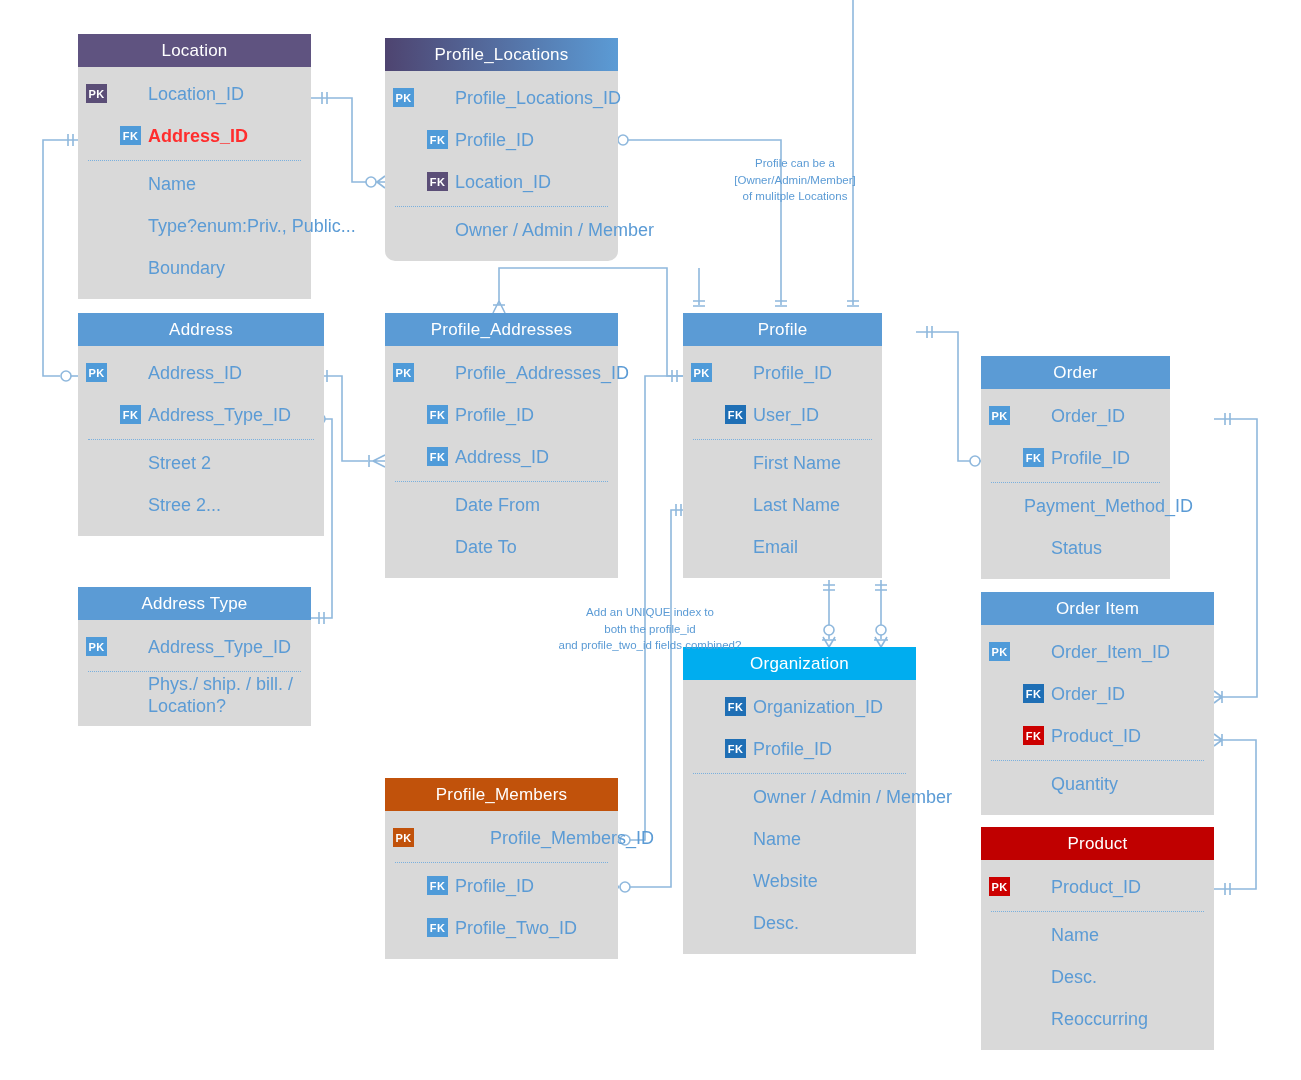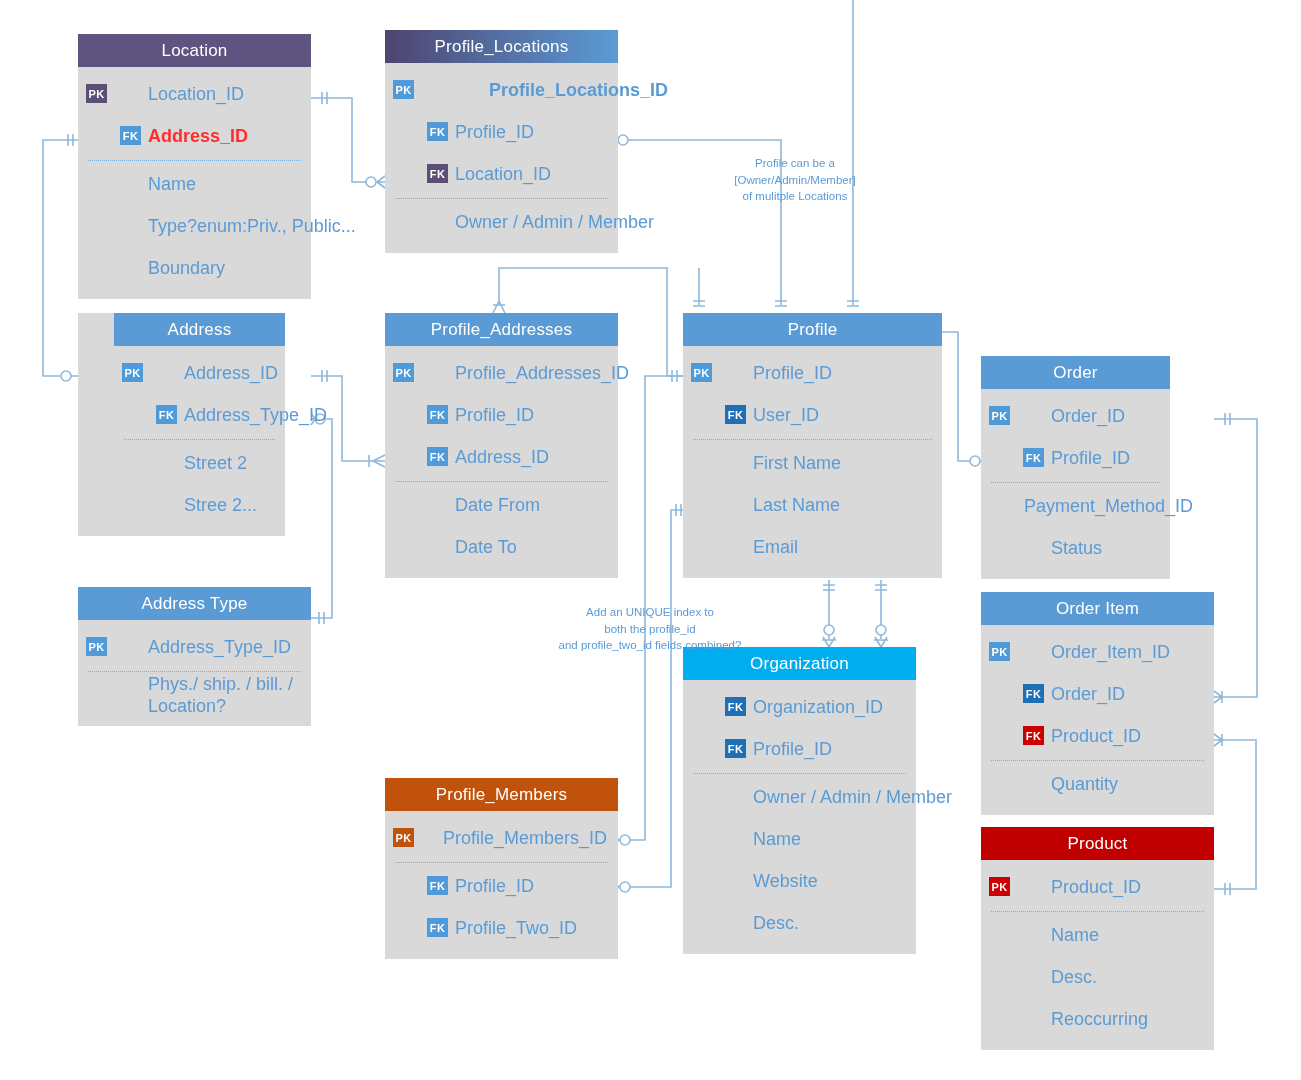--- a/index.html
+++ b/index.html
@@ -133,44 +133,44 @@
             <span class="fname" style="margin-left: 70px;">Name</span>
           </div>
           <div class="row">
             <span class="fname" style="margin-left: 70px;">Type?enum:Priv., Public...</span>
           </div>
           <div class="row">
             <span class="fname" style="margin-left: 70px;">Boundary</span>
           </div>
         </div>
       </div>
-      <div class="entity" style="left: 385px; top: 30px; width: 233px;">
+      <div class="entity" style="left: 385px; top: 38px; width: 233px; border-radius: 10px;">
         <div class="hdr" style="background: linear-gradient(90deg, rgb(78, 68, 112) 0%, rgb(91, 155, 213) 100%);">Profile_Locations</div>
         <div class="body" style="padding-top: 6px; padding-bottom: 10px;">
           <div class="row">
             <span class="badge" style="background: rgb(79, 155, 217); left: 8px; top: 11px;">PK</span>
-            <span class="fname" style="margin-left: 104px; font-weight: bold;">Profile_Locations_ID</span>
+            <span class="fname" style="margin-left: 70px;">Profile_Locations_ID</span>
           </div>
           <div class="row">
             <span class="badge" style="background: rgb(79, 155, 217); left: 42px; top: 11px;">FK</span>
             <span class="fname" style="margin-left: 70px;">Profile_ID</span>
           </div>
           <div class="row">
             <span class="badge" style="background: rgb(91, 78, 119); left: 42px; top: 11px;">FK</span>
             <span class="fname" style="margin-left: 70px;">Location_ID</span>
           </div>
           <div class="divrow">
             <div class="sep"></div>
           </div>
           <div class="row">
             <span class="fname" style="margin-left: 70px;">Owner / Admin / Member</span>
           </div>
         </div>
       </div>
-      <div class="entity" style="left: 78px; top: 313px; width: 207px; padding-left: 36px;">
+      <div class="entity" style="left: 78px; top: 313px; width: 246px;">
         <div class="hdr" style="background: rgb(91, 155, 213);">Address</div>
         <div class="body" style="padding-top: 6px; padding-bottom: 10px;">
           <div class="row">
             <span class="badge" style="background: rgb(79, 155, 217); left: 8px; top: 11px;">PK</span>
             <span class="fname" style="margin-left: 70px;">Address_ID</span>
           </div>
           <div class="row">
             <span class="badge" style="background: rgb(79, 155, 217); left: 42px; top: 11px;">FK</span>
             <span class="fname" style="margin-left: 70px;">Address_Type_ID</span>
           </div>
@@ -220,21 +220,21 @@
             <div class="sep"></div>
           </div>
           <div class="row">
             <span class="fname" style="margin-left: 70px;">Date From</span>
           </div>
           <div class="row">
             <span class="fname" style="margin-left: 70px;">Date To</span>
           </div>
         </div>
       </div>
-      <div class="entity" style="left: 683px; top: 313px; width: 259px;">
+      <div class="entity" style="left: 683px; top: 313px; width: 199px;">
         <div class="hdr" style="background: rgb(91, 155, 213);">Profile</div>
         <div class="body" style="padding-top: 6px; padding-bottom: 10px;">
           <div class="row">
             <span class="badge" style="background: rgb(79, 155, 217); left: 8px; top: 11px;">PK</span>
             <span class="fname" style="margin-left: 70px;">Profile_ID</span>
           </div>
           <div class="row">
             <span class="badge" style="background: rgb(31, 111, 181); left: 42px; top: 11px;">FK</span>
             <span class="fname" style="margin-left: 70px;">User_ID</span>
           </div>
@@ -344,21 +344,21 @@
           <div class="row">
             <span class="fname" style="margin-left: 70px;">Desc.</span>
           </div>
         </div>
       </div>
       <div class="entity" style="left: 385px; top: 778px; width: 233px;">
         <div class="hdr" style="background: rgb(193, 82, 11);">Profile_Members</div>
         <div class="body" style="padding-top: 6px; padding-bottom: 10px;">
           <div class="row">
             <span class="badge" style="background: rgb(193, 82, 11); left: 8px; top: 11px;">PK</span>
-            <span class="fname" style="margin-left: 58px;">Profile_Members_ID</span>
+            <span class="fname" style="margin-left: 105px;">Profile_Members_ID</span>
           </div>
           <div class="divrow">
             <div class="sep"></div>
           </div>
           <div class="row">
             <span class="badge" style="background: rgb(79, 155, 217); left: 42px; top: 11px;">FK</span>
             <span class="fname" style="margin-left: 70px;">Profile_ID</span>
           </div>
           <div class="row">
             <span class="badge" style="background: rgb(79, 155, 217); left: 42px; top: 11px;">FK</span>

